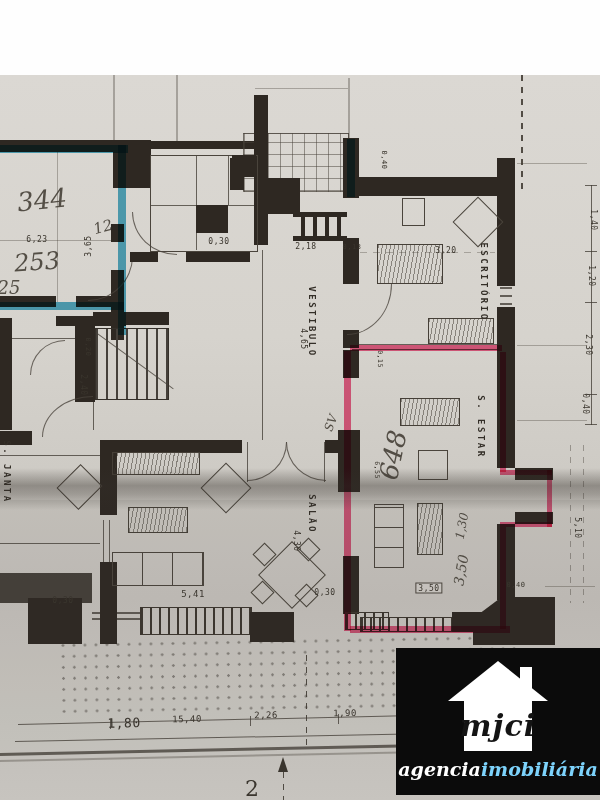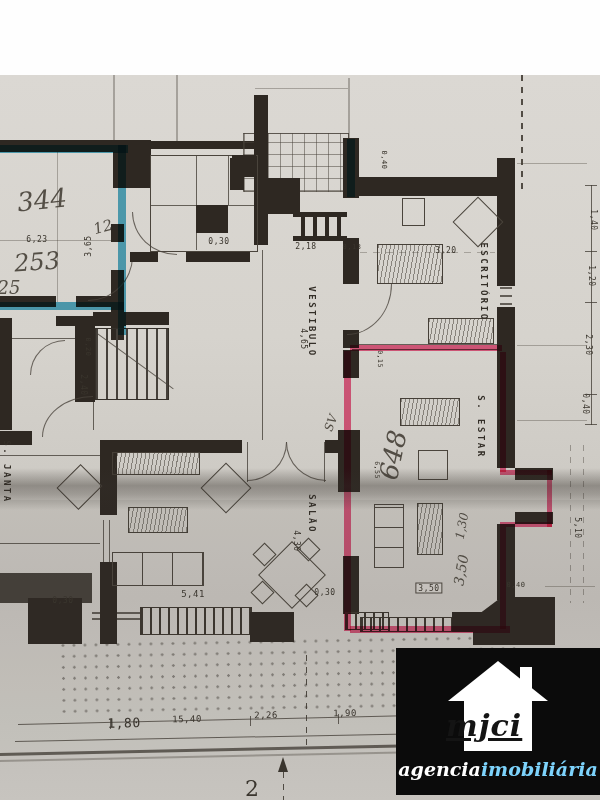--- a/index.html
+++ b/index.html
@@ -42,22 +42,22 @@
        border-right:5px solid transparent;border-bottom:15px solid #3a352d;}
   #labels{position:absolute;left:0;top:0;width:600px;height:800px;z-index:6;pointer-events:none;}
   .lbl{position:absolute;white-space:nowrap;}
   .dim{font-family:"DejaVu Sans Mono",monospace;color:#3a352d;letter-spacing:.5px;}
   .hand{font-family:"DejaVu Serif",serif;font-style:italic;color:rgba(72,66,58,.92);}
   .room{font-family:"DejaVu Sans Mono",monospace;color:#332e27;letter-spacing:2.5px;font-weight:bold;}
   .mark{font-family:"DejaVu Serif",serif;color:#3a352d;}
   .boxed{border:1px solid #4a443c;padding:0 2px;background:rgba(216,213,207,.55);}
   #logo{position:absolute;left:396px;top:648px;width:204px;height:147px;background:#0b0b0b;z-index:30;}
   #logo svg{position:absolute;left:52px;top:13px;}
-  #logo .brand{position:absolute;left:50px;top:60px;width:104px;
-    font:italic bold 30px "DejaVu Serif",serif;color:#141414;letter-spacing:1px;text-decoration:underline;}
+  #logo .brand{position:absolute;left:50px;top:60px;width:104px;text-align:center;
+    font:italic bold 30px "DejaVu Serif",serif;color:#141414;letter-spacing:1px;}
   #logo .tagline{position:absolute;left:0;right:0;top:110px;text-align:center;
     font:italic bold 19px "DejaVu Serif",serif;letter-spacing:0;}
   .tag-w{color:#ffffff;}
   .tag-a{color:#7dd3fc;}
 </style>
 </head>
 <body>
 
 <div id="stage">
   <div class="abs" id="photo"></div>

